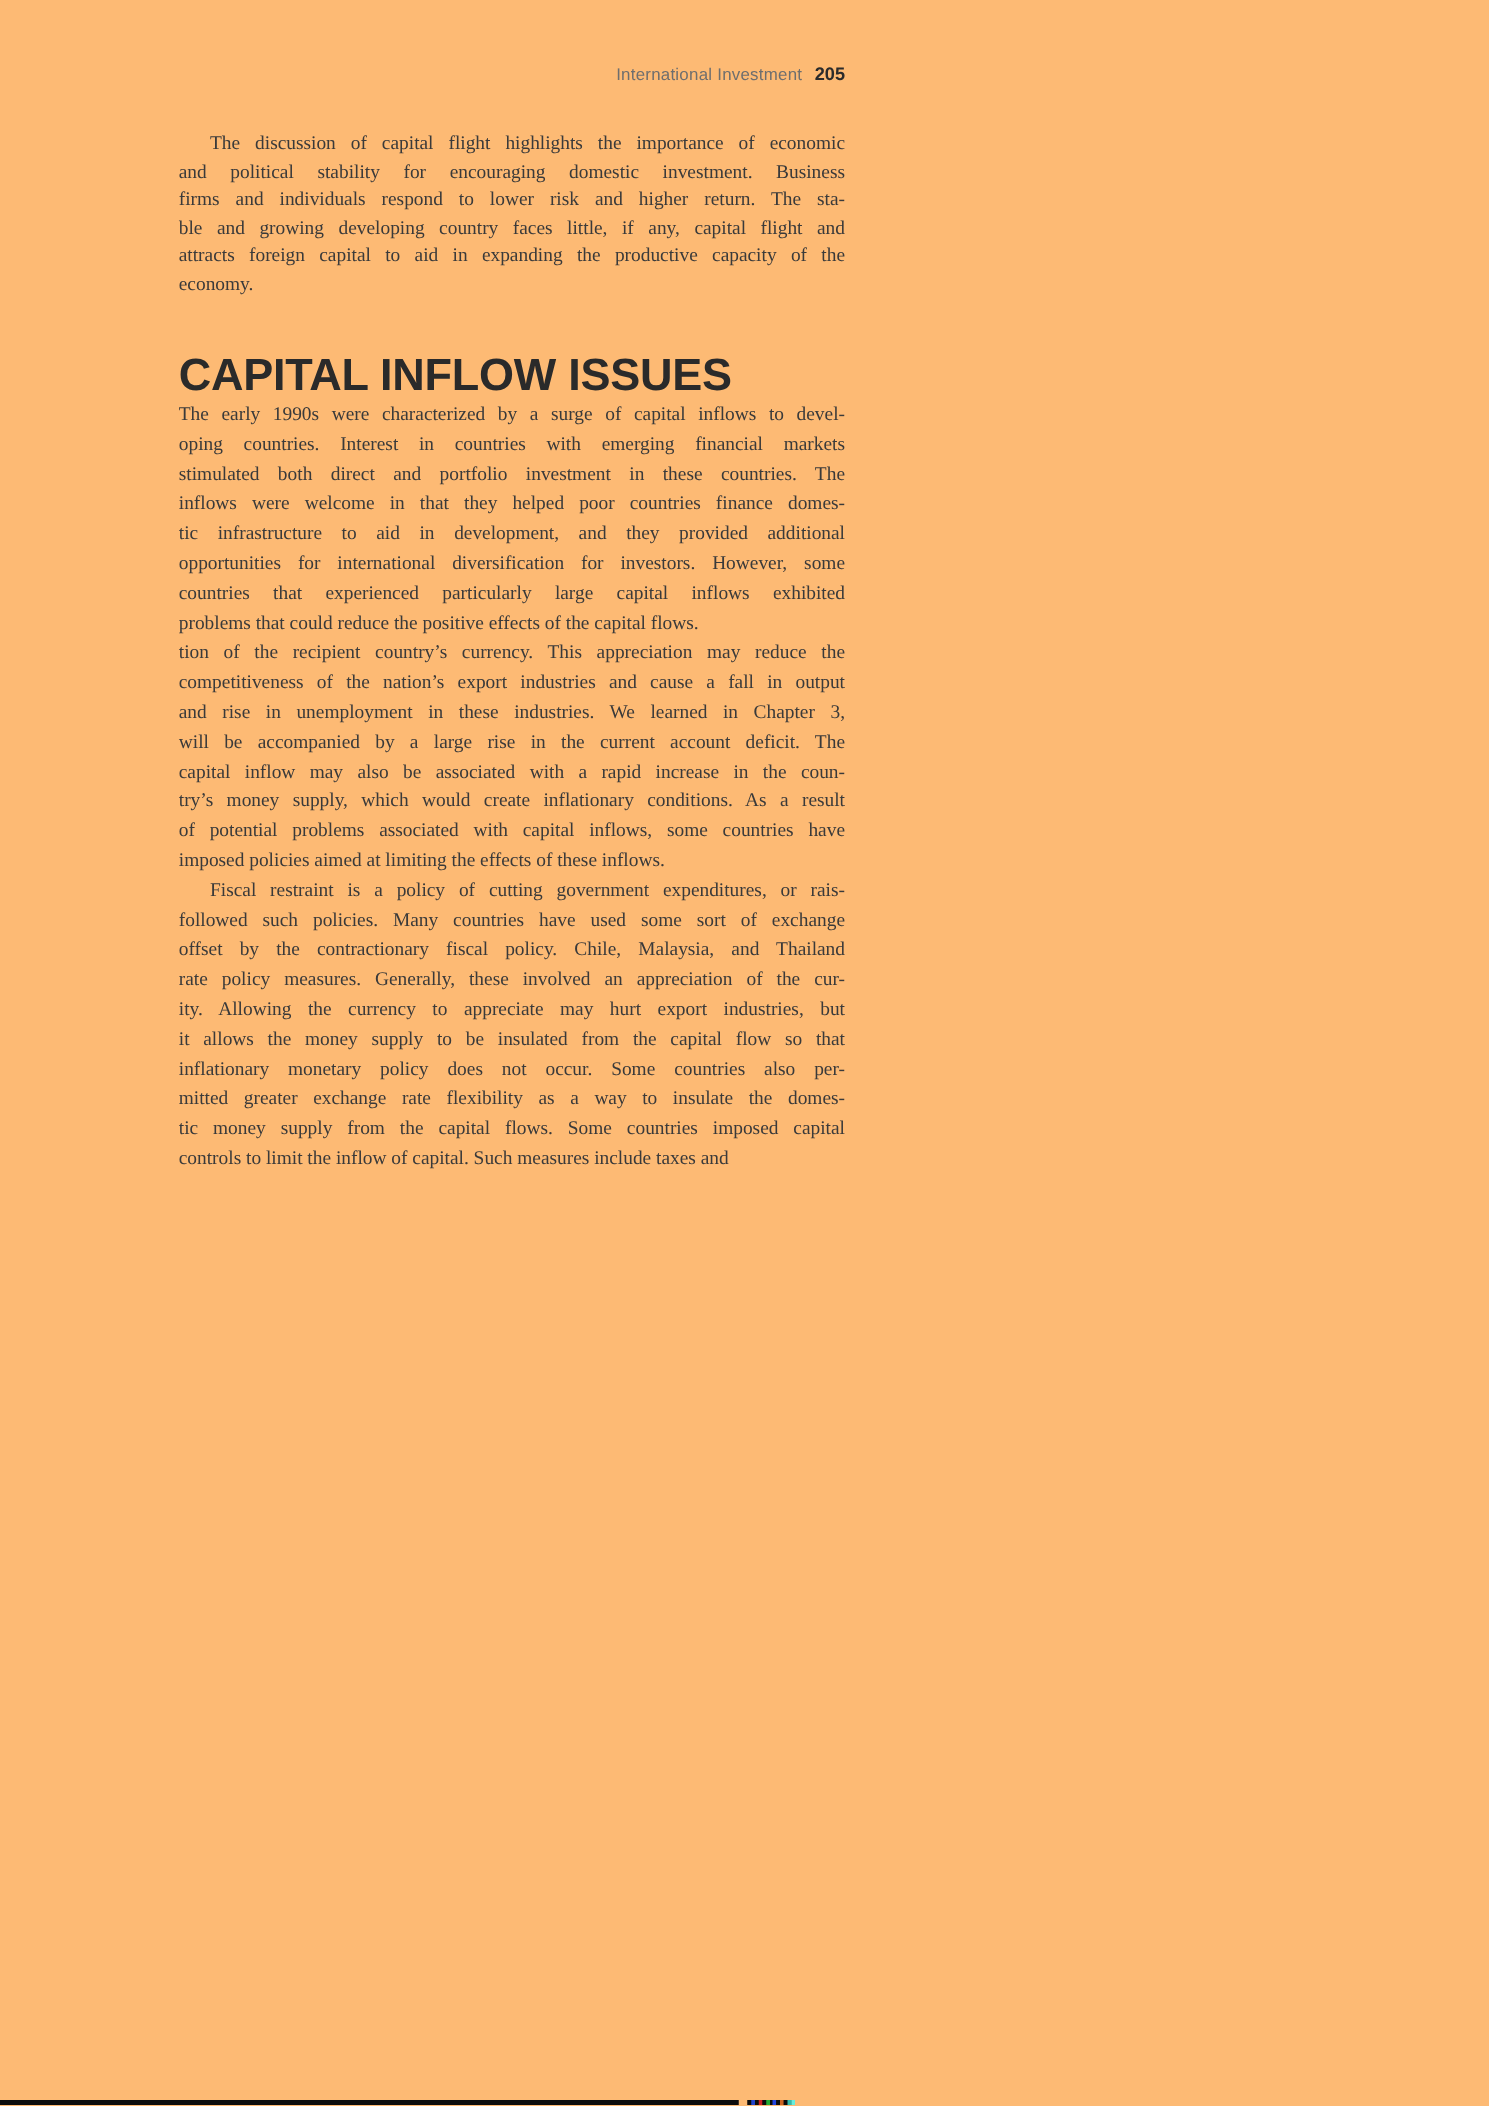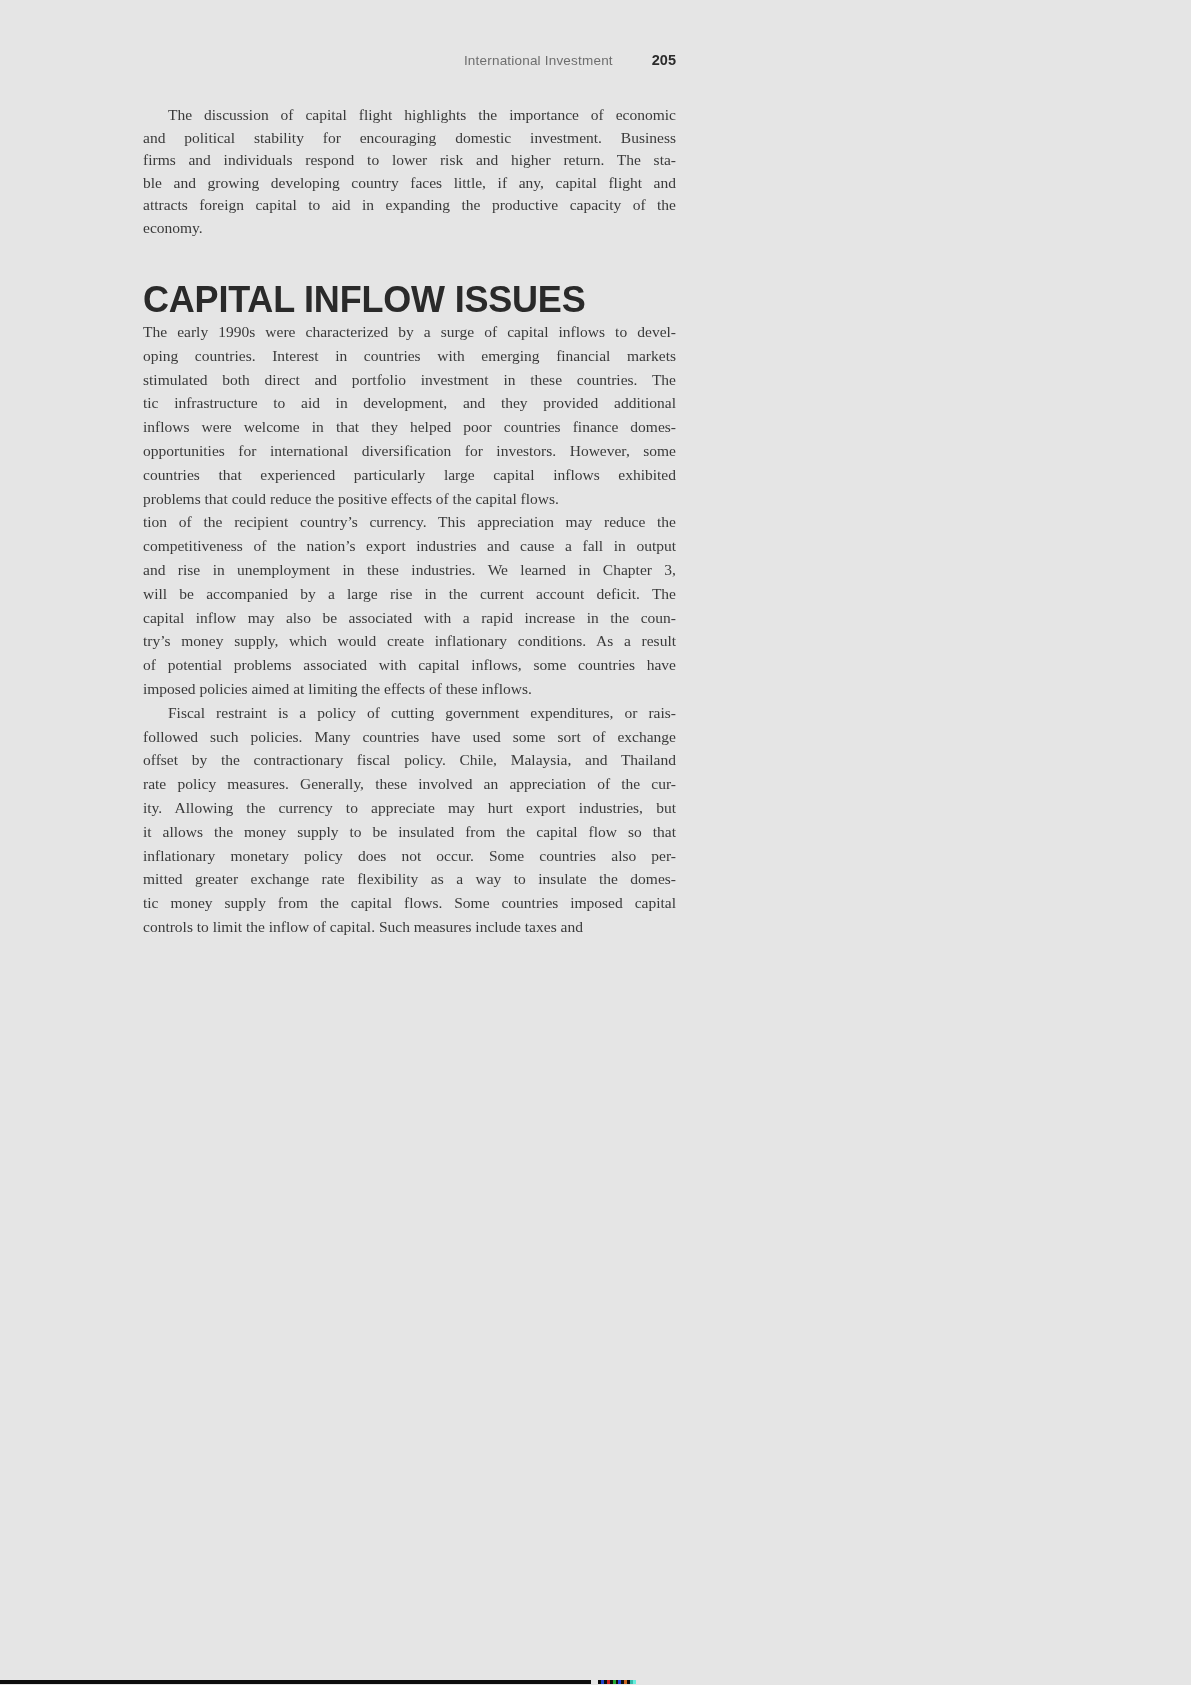--- a/index.html
+++ b/index.html
@@ -4,21 +4,21 @@
 <style>
   html, body {
     margin: 0;
     padding: 0;
     background: #ffffff;
   }
   .page {
     position: relative;
     width: 1191px;
     height: 1685px;
-    background: #e5e5e5;
+    background: #fdba74;
     overflow: hidden;
     font-family: "Liberation Serif", "DejaVu Serif", serif;
   }
   .text-column {
     position: absolute;
     left: 143px;
     width: 533px;
   }
   .running-head {
     top: 52px;
@@ -26,21 +26,21 @@
     justify-content: flex-end;
     align-items: baseline;
     font-family: "Liberation Sans", "DejaVu Sans", sans-serif;
   }
   .running-title {
     font-size: 13.5px;
     color: #6e6e6e;
     letter-spacing: 0.2px;
   }
   .page-number {
-    margin-left: 39px;
+    margin-left: 10px;
     font-size: 14.5px;
     font-weight: bold;
     color: #2b2b2b;
   }
   .intro-block { top: 104px; }
   .intro-block .text-line { height: 22.5px; line-height: 22.5px; }
   .section-heading {
     position: absolute;
     left: 143px;
     top: 282px;
@@ -109,22 +109,22 @@
       <div class="text-line">attracts foreign capital to aid in expanding the productive capacity of the</div>
       <div class="text-line last">economy.</div>
     </div>
 
   <h2 class="section-heading">CAPITAL INFLOW ISSUES</h2>
 
   <div class="text-column section-block" id="section-paragraphs">
       <div class="text-line">The early 1990s were characterized by a surge of capital inflows to devel-</div>
       <div class="text-line">oping countries. Interest in countries with emerging financial markets</div>
       <div class="text-line">stimulated both direct and portfolio investment in these countries. The</div>
+      <div class="text-line">inflows were welcome in that they helped poor countries finance domes-</div>
       <div class="text-line">tic infrastructure to aid in development, and they provided additional</div>
-      <div class="text-line">inflows were welcome in that they helped poor countries finance domes-</div>
       <div class="text-line">opportunities for international diversification for investors. However, some</div>
       <div class="text-line">countries that experienced particularly large capital inflows exhibited</div>
       <div class="text-line last">problems that could reduce the positive effects of the capital flows.</div>
       <div class="text-line">tion of the recipient country’s currency. This appreciation may reduce the</div>
       <div class="text-line">competitiveness of the nation’s export industries and cause a fall in output</div>
       <div class="text-line">and rise in unemployment in these industries. We learned in Chapter 3,</div>
       <div class="text-line">will be accompanied by a large rise in the current account deficit. The</div>
       <div class="text-line">capital inflow may also be associated with a rapid increase in the coun-</div>
       <div class="text-line">try’s money supply, which would create inflationary conditions. As a result</div>
       <div class="text-line">of potential problems associated with capital inflows, some countries have</div>

